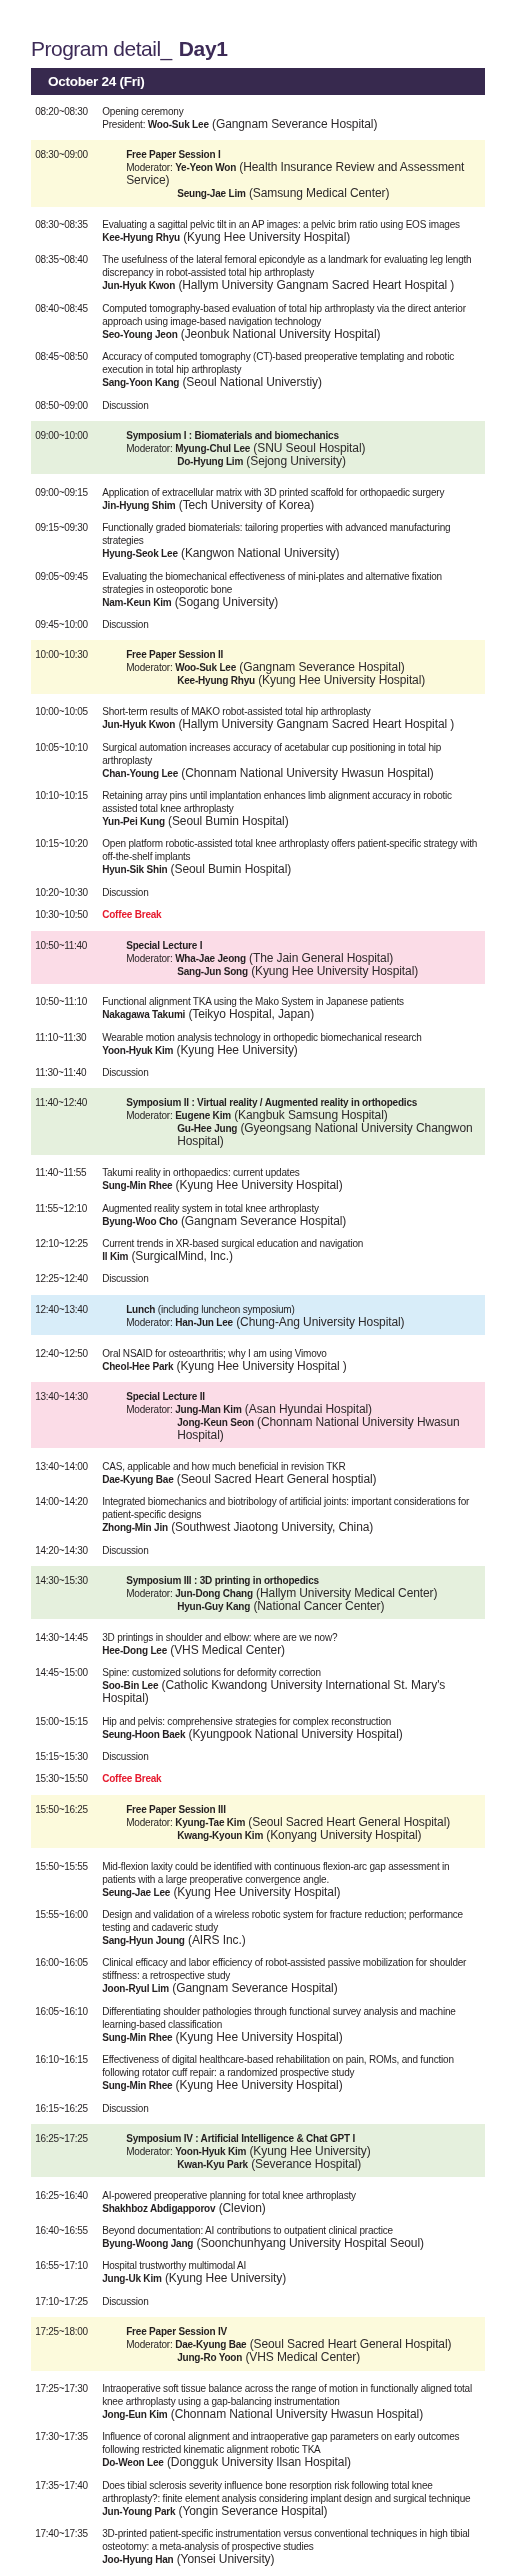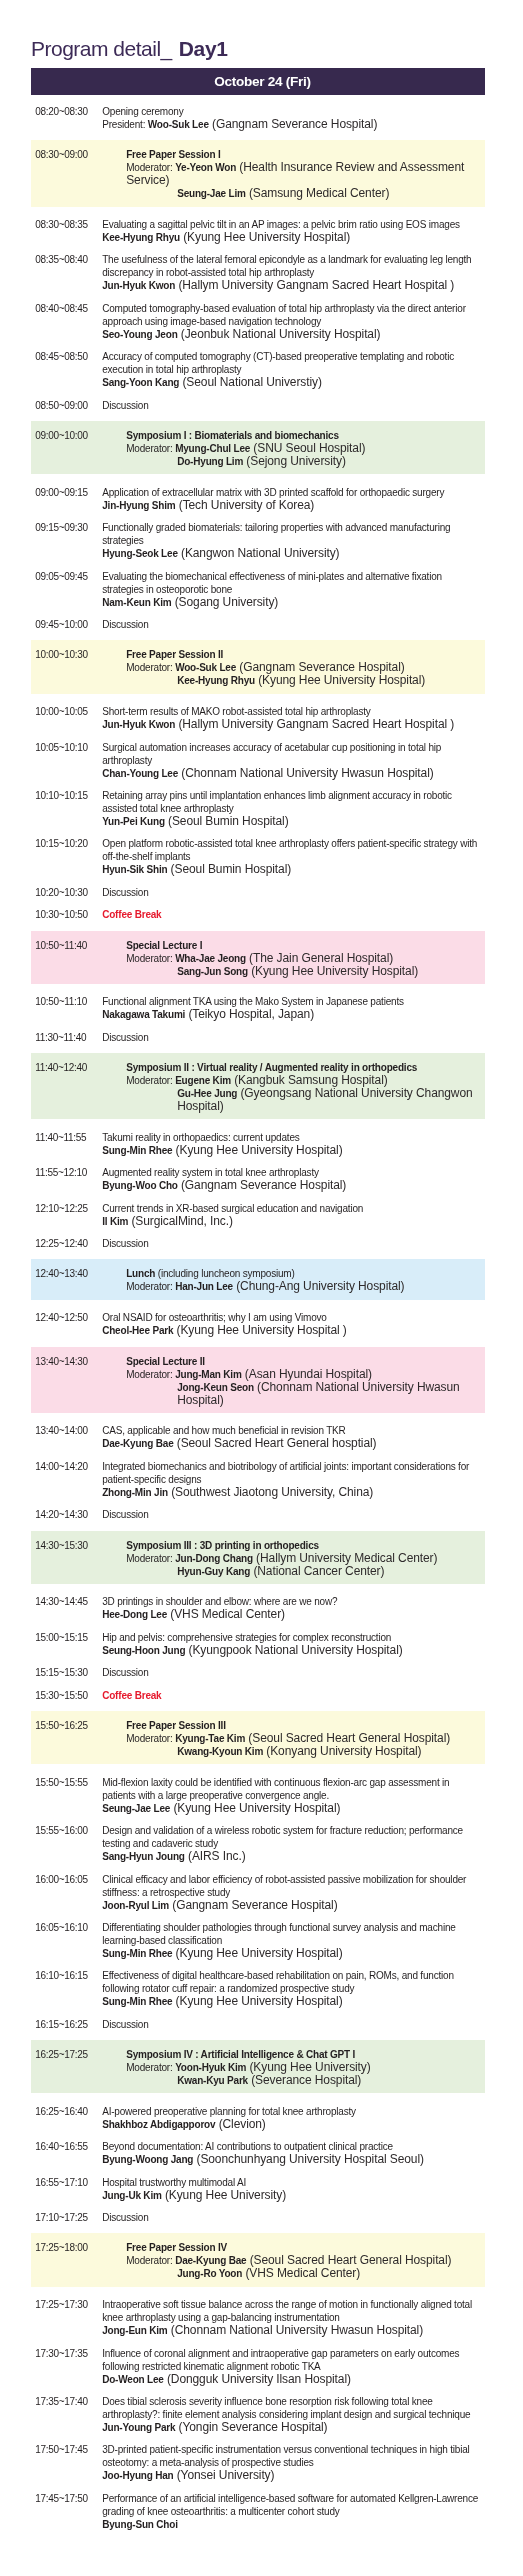--- a/index.html
+++ b/index.html
@@ -11,21 +11,21 @@
     --highlight-blue:#D8EDF9;
     --coffee-red:#E6192D;
     --text-color:#231F20;
   }
   html,body{margin:0;padding:0;background:#ffffff;}
   body{font-family:"Liberation Sans", sans-serif;color:var(--text-color);}
   .page{width:524px;min-height:2576px;background:#fff;overflow:hidden;}
   .inner{margin-left:31px;width:454px;}
   .page-title{margin:0;padding-top:37px;font-size:21px;font-weight:400;color:var(--title-purple);letter-spacing:-0.5px;line-height:1.1;}
   .page-title .ttl-bold{font-weight:bold;margin-left:7px;letter-spacing:-0.3px;}
-  .date-banner{margin-top:8.4px;background:var(--accent-purple);color:#ffffff;font-weight:bold;font-size:13.6px;height:27px;line-height:27px;padding-left:9px;letter-spacing:-0.3px;text-align:center;}
+  .date-banner{margin-top:8.4px;background:var(--accent-purple);color:#ffffff;font-weight:bold;font-size:13.6px;height:27px;line-height:27px;padding-left:17px;letter-spacing:-0.3px;}
   .schedule{margin-top:9.4px;}
   .row{display:flex;align-items:flex-start;padding-left:4.2px;margin-bottom:9.4px;}
   .row.hl{padding-top:8px;padding-bottom:6.3px;margin-top:3.1px;margin-bottom:11.5px;gap:24px;}
   .row.hl-yellow{background:var(--highlight-yellow);}
   .row.hl-green{background:var(--highlight-green);}
   .row.hl-pink{background:var(--highlight-pink);}
   .row.hl-blue{background:var(--highlight-blue);}
   .time{flex:0 0 67px;font-size:10px;letter-spacing:-0.3px;white-space:nowrap;line-height:13px;}
   .content{flex:1;padding-right:3.1px;}
   .line{font-size:10px;letter-spacing:-0.2px;line-height:13px;}
@@ -188,20 +188,27 @@
           </div>
         </div>
         <div class="row">
           <div class="time">10:50~11:10</div>
           <div class="content">
             <div class="line talk-title">Functional alignment TKA using the Mako System in Japanese patients</div>
             <div class="line person"><span class="name">Nakagawa Takumi</span><span class="aff"> (Teikyo Hospital, Japan)</span></div>
           </div>
         </div>
         <div class="row">
+          <div class="time">11:10~11:30</div>
+          <div class="content">
+            <div class="line talk-title">Wearable motion analysis technology in orthopedic biomechanical research</div>
+            <div class="line person"><span class="name">Yoon-Hyuk Kim</span><span class="aff"> (Kyung Hee University)</span></div>
+          </div>
+        </div>
+        <div class="row">
           <div class="time">11:30~11:40</div>
           <div class="content">
             <div class="line talk-title">Discussion</div>
           </div>
         </div>
         <div class="row hl hl-green">
           <div class="time">11:40~12:40</div>
           <div class="content">
             <div class="line session-title"><span class="bold">Symposium II : Virtual reality / Augmented reality in orthopedics</span></div>
             <div class="line person"><span class="prefix">Moderator: </span><span class="name">Eugene Kim</span><span class="aff"> (Kangbuk Samsung Hospital)</span></div>
@@ -286,24 +293,31 @@
           </div>
         </div>
         <div class="row">
           <div class="time">14:30~14:45</div>
           <div class="content">
             <div class="line talk-title">3D printings in shoulder and elbow: where are we now?</div>
             <div class="line person"><span class="name">Hee-Dong Lee</span><span class="aff"> (VHS Medical Center)</span></div>
           </div>
         </div>
         <div class="row">
+          <div class="time">14:45~15:00</div>
+          <div class="content">
+            <div class="line talk-title">Spine: customized solutions for deformity correction</div>
+            <div class="line person"><span class="name">Soo-Bin Lee</span><span class="aff"> (Catholic Kwandong University International St. Mary's Hospital)</span></div>
+          </div>
+        </div>
+        <div class="row">
           <div class="time">15:00~15:15</div>
           <div class="content">
             <div class="line talk-title">Hip and pelvis: comprehensive strategies for complex reconstruction</div>
-            <div class="line person"><span class="name">Seung-Hoon Jung</span><span class="aff"> (Kyungpook National University Hospital)</span></div>
+            <div class="line person"><span class="name">Seung-Hoon Baek</span><span class="aff"> (Kyungpook National University Hospital)</span></div>
           </div>
         </div>
         <div class="row">
           <div class="time">15:15~15:30</div>
           <div class="content">
             <div class="line talk-title">Discussion</div>
           </div>
         </div>
         <div class="row">
           <div class="time">15:30~15:50</div>
@@ -418,21 +432,21 @@
           </div>
         </div>
         <div class="row">
           <div class="time">17:35~17:40</div>
           <div class="content">
             <div class="line talk-title">Does tibial sclerosis severity influence bone resorption risk following total knee arthroplasty?: finite element analysis considering implant design and surgical technique</div>
             <div class="line person"><span class="name">Jun-Young Park</span><span class="aff"> (Yongin Severance Hospital)</span></div>
           </div>
         </div>
         <div class="row">
-          <div class="time">17:50~17:45</div>
+          <div class="time">17:40~17:35</div>
           <div class="content">
             <div class="line talk-title">3D-printed patient-specific instrumentation versus conventional techniques in high tibial osteotomy: a meta-analysis of prospective studies</div>
             <div class="line person"><span class="name">Joo-Hyung Han</span><span class="aff"> (Yonsei University)</span></div>
           </div>
         </div>
         <div class="row">
           <div class="time">17:45~17:50</div>
           <div class="content">
             <div class="line talk-title">Performance of an artificial intelligence-based software for automated Kellgren-Lawrence grading of knee osteoarthritis: a multicenter cohort study</div>
             <div class="line person"><span class="name">Byung-Sun Choi</span></div>

